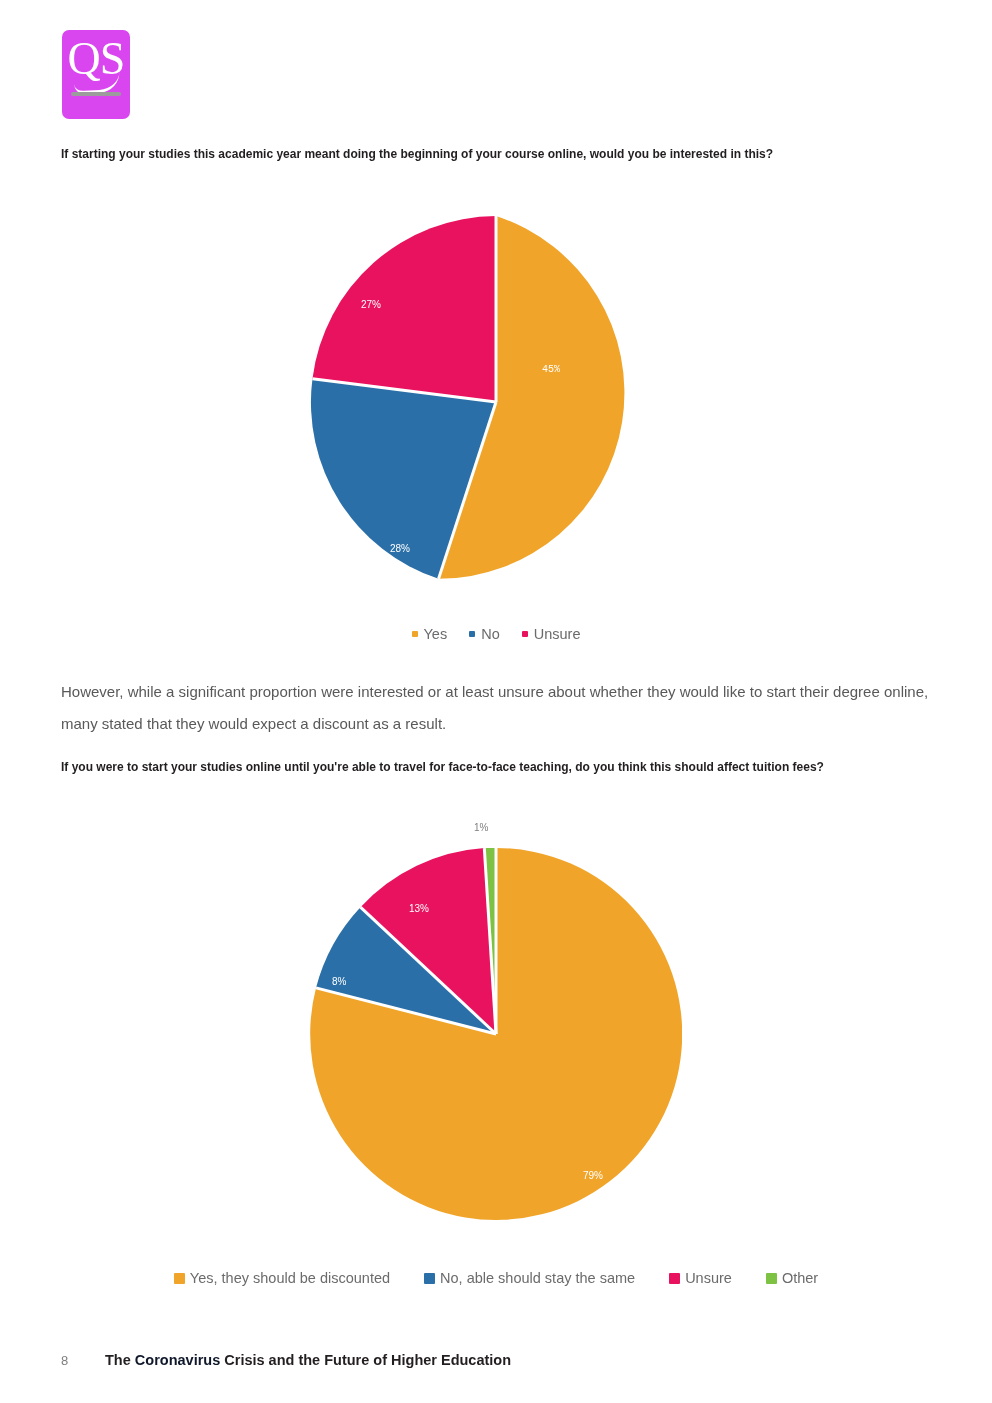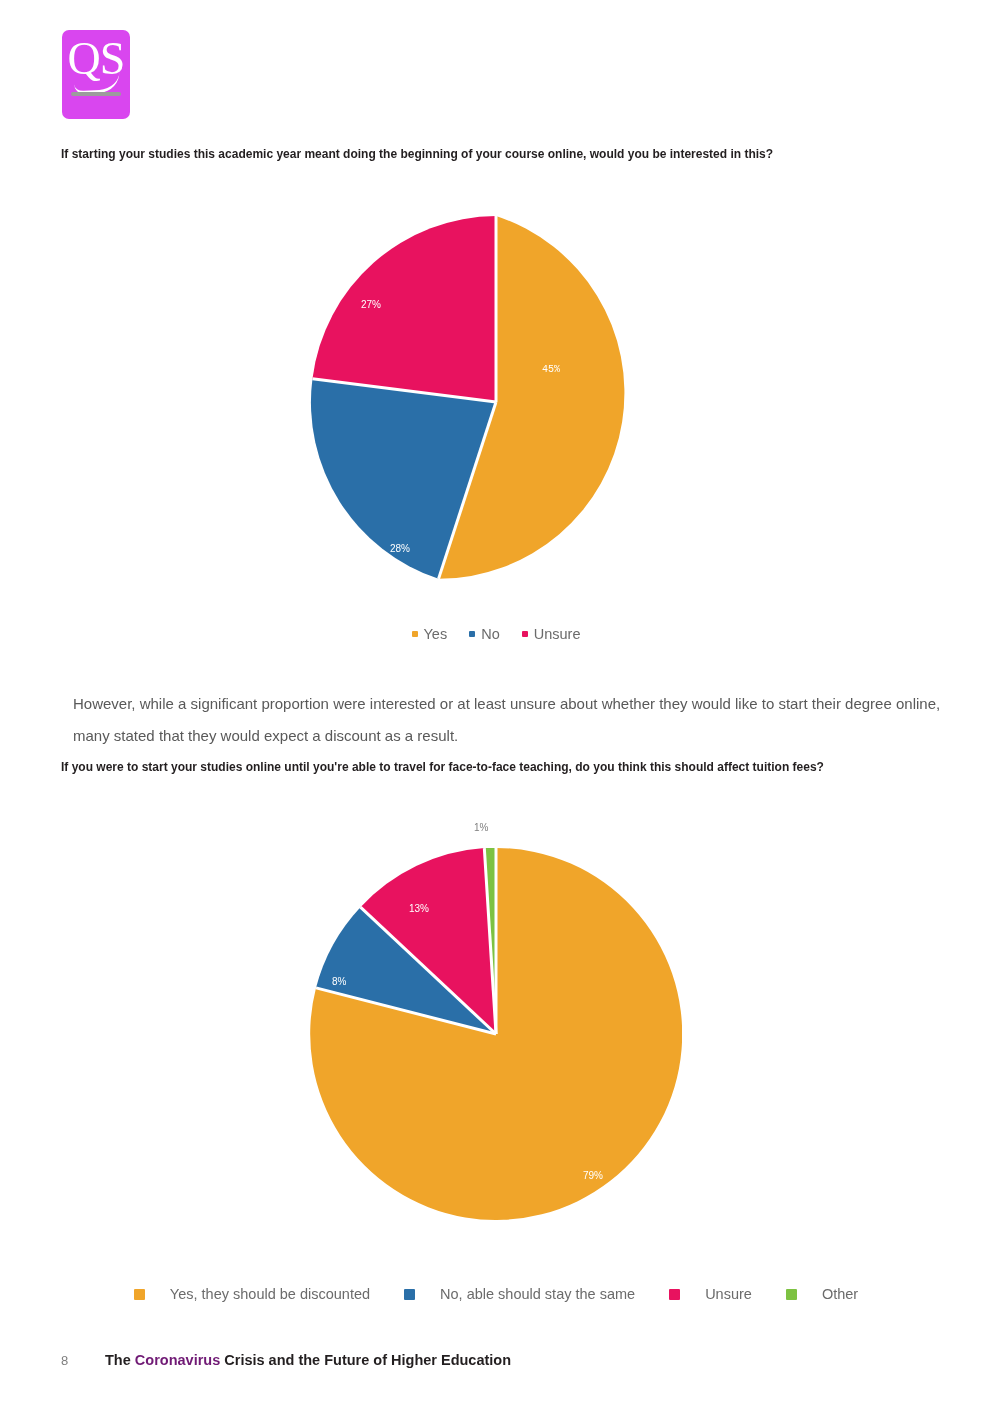--- a/index.html
+++ b/index.html
@@ -69,21 +69,21 @@
     font-weight: bold;
     color: #231f20;
     line-height: 32px;
     margin: 0;
   }
   .para {
     font-size: 15px;
     font-weight: normal;
     color: #595959;
     line-height: 32px;
-    margin: 12px;
+    margin: 0;
   }
   #question-1 { position: absolute; top: 138px; left: 0; width: 872px; }
   #para-1     { position: absolute; top: 676px; left: 0; width: 880px; }
   #question-2 { position: absolute; top: 751px; left: 0; width: 872px; }
 
   
   .chart-block { position: absolute; left: 0; width: 992px; }
   #chart-1 { top: 216px; height: 440px; }
   #chart-2 { top: 848px; height: 450px; }
 
@@ -140,42 +140,42 @@
   .legend-label {
     color: #6b6b6b;
     font-size: 14.5px;
   }
 
   #legend-1 { position: absolute; top: 410px; left: 0; width: 992px; }
   #legend-1 .legend-item { margin: 0 11px; }
   #legend-1 .legend-swatch { width: 6px; height: 6px; margin-right: 6px; }
 
   #legend-2 { position: absolute; top: 422px; left: 0; width: 992px; }
-  #legend-2 .legend-item { margin: 16px 17px; gap: 20px; }
+  #legend-2 .legend-item { margin: 0 17px; }
   #legend-2 .legend-swatch { width: 11px; height: 11px; margin-right: 5px; }
 
   
   .footer {
     position: absolute;
     left: 61px;
     top: 1352px;
     display: flex;
     align-items: baseline;
   }
   .footer-page {
     font-size: 13px;
     color: #7f7f7f;
     width: 44px;
   }
   .footer-title {
     font-size: 14.5px;
     font-weight: bold;
     color: #231f20;
   }
-  .footer-accent { color: #701a75; }
+  .footer-accent { color: #0f172a; }
 </style>
 </head>
 <body>
 
 <div class="logo">
   <div class="logo-text">QS</div>
   <div class="logo-swoosh"></div>
   <div class="logo-bar"></div>
 </div>
 

